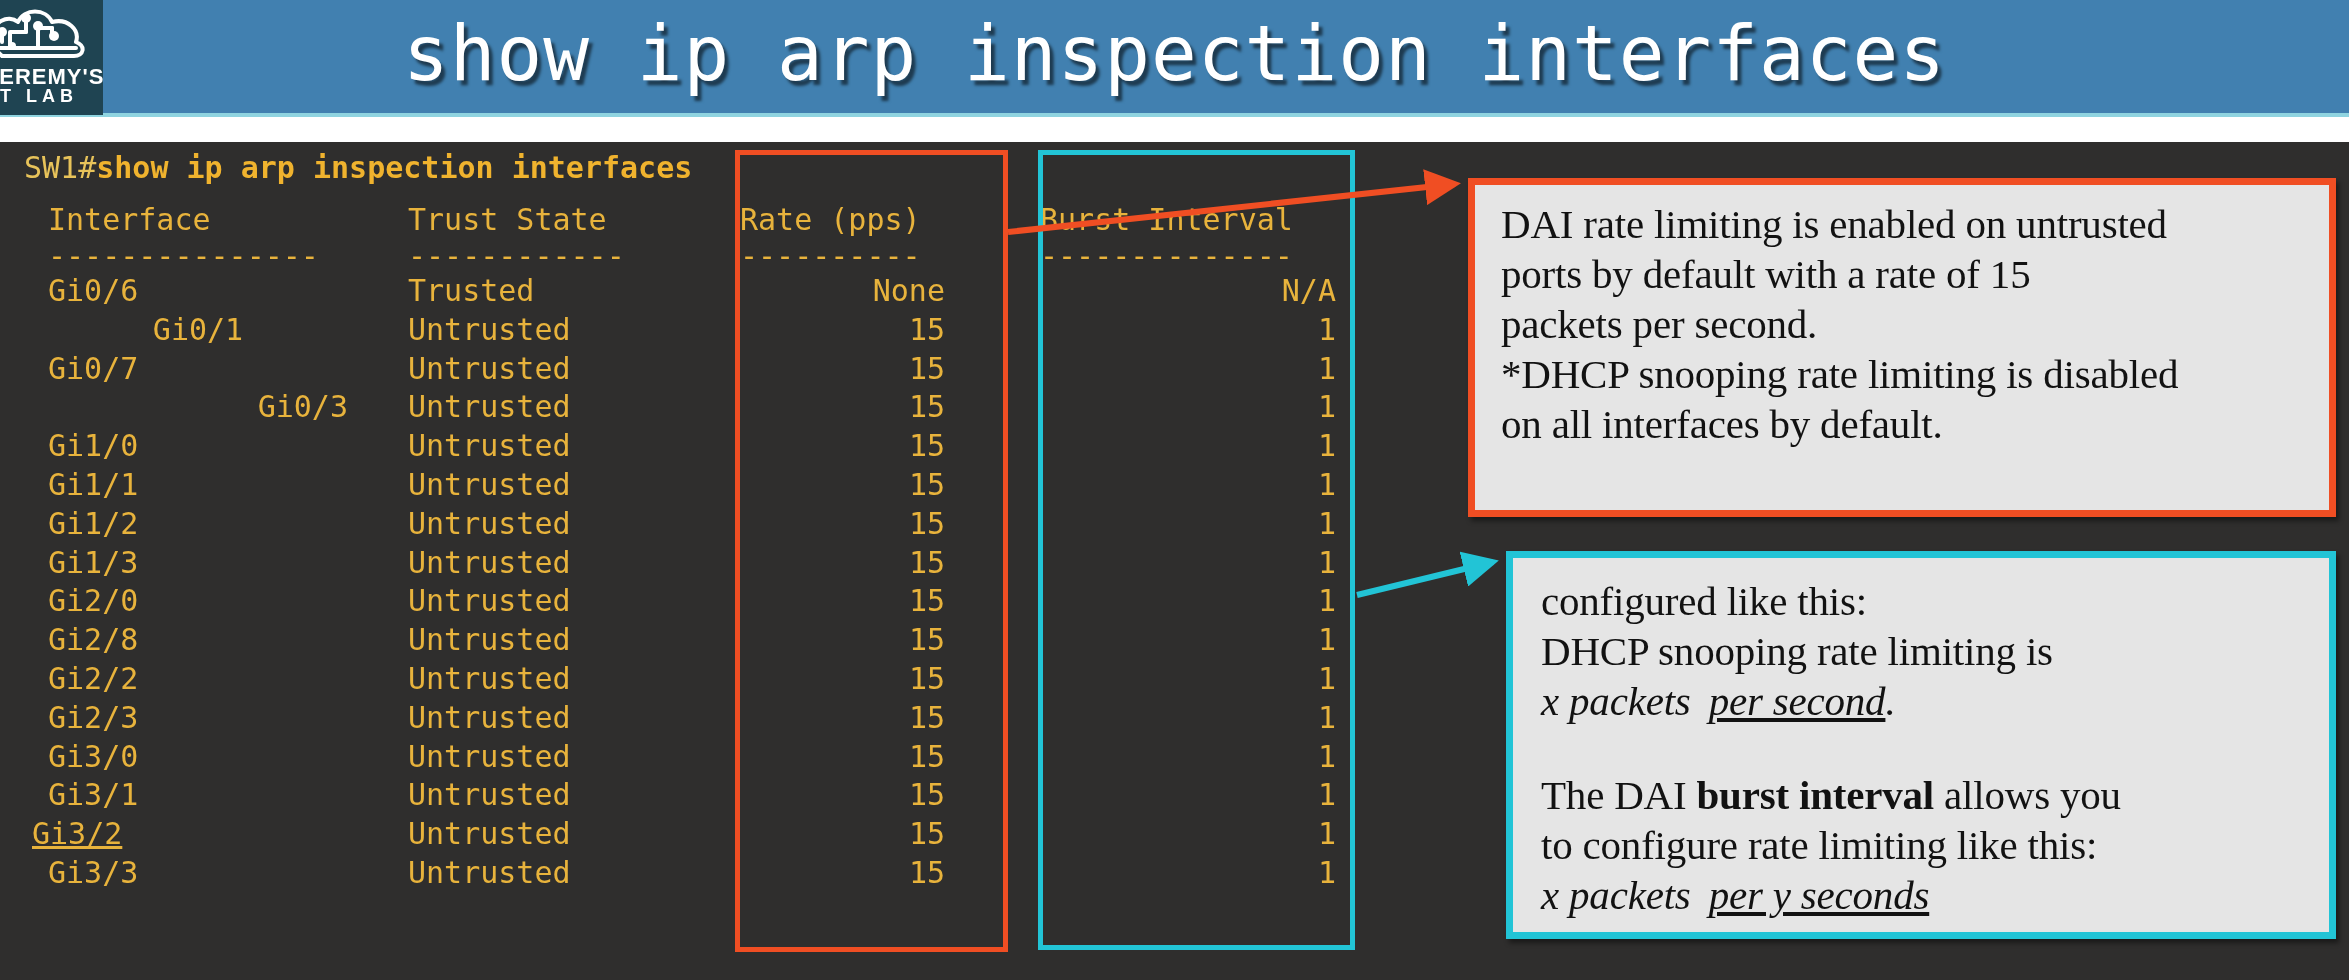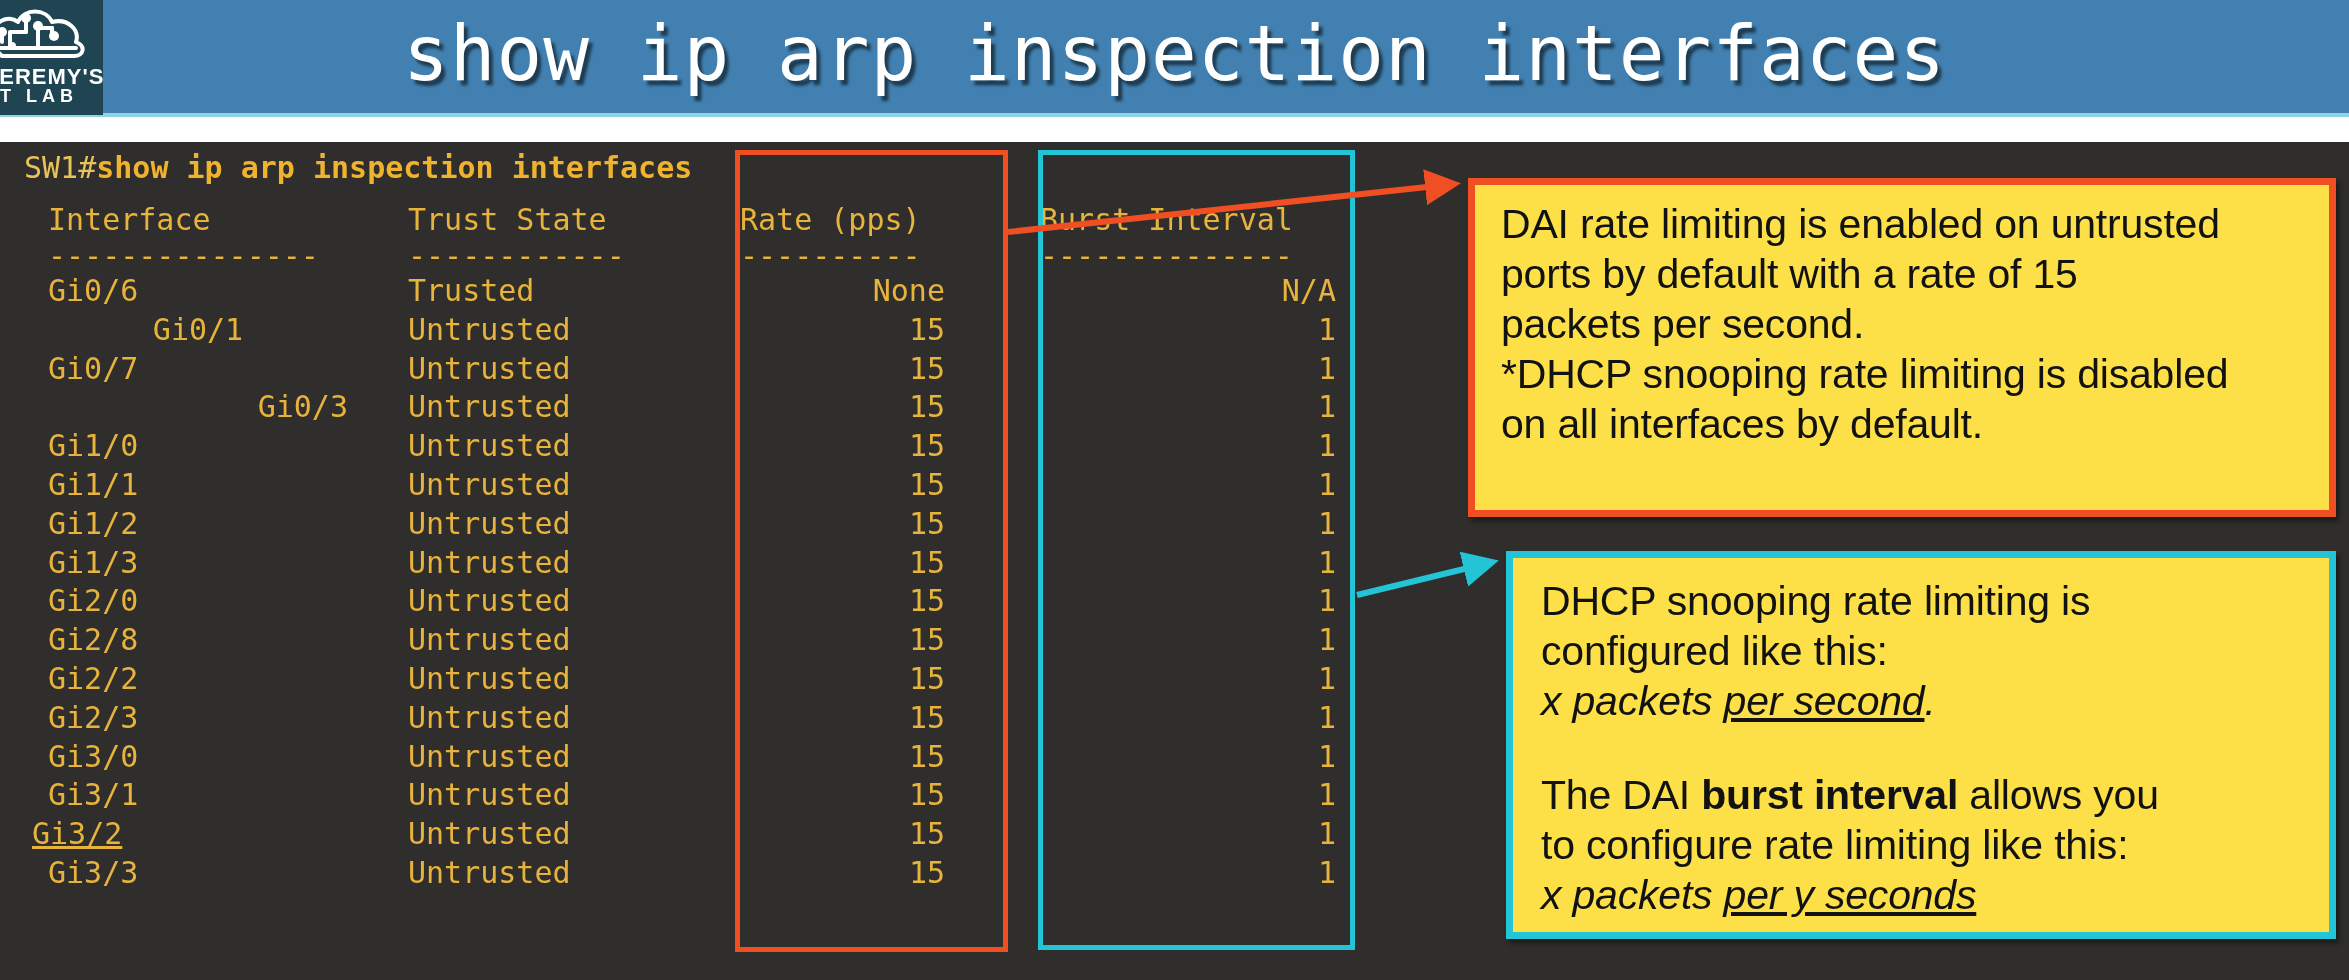--- a/index.html
+++ b/index.html
@@ -153,24 +153,24 @@
   #arrow-svg {
     position: absolute;
     left: 0; top: 0;
     width: 2349px; height: 980px;
     pointer-events: none;
   }
 
   
   .callout {
     position: absolute;
-    background: #fde047;
+    background: #e5e5e5;
     box-sizing: border-box;
     color: #121212;
-    font-family: Liberation Sans, sans-serif;
+    font-family: Liberation Serif, serif;
     box-shadow: 3px 4px 5px rgba(0,0,0,0.45);
   }
   #callout-dai {
     left: 1468px;
     top: 178px;
     width: 868px;
     height: 339px;
     border: 7px solid #f04e23;
     padding: 14px 24px 10px 26px;
   }
@@ -183,21 +183,21 @@
     padding: 18px 24px 10px 28px;
   }
   .callout p {
     margin: 0;
     font-size: 41px;
     line-height: 50px;
     letter-spacing: -0.2px;
   }
   .callout .spacer { height: 44px; }
   .ital { font-style: italic; }
-  .und  { text-decoration: underline; }
+  .und  { text-decoration: underline; margin-left: 8px; }
   .bold { font-weight: bold; }
 </style>
 </head>
 <body>
 
 <div id="header"></div>
 <div id="header-underline"></div>
 
 <div id="logo-box">
   <svg id="logo-mark" viewBox="0 0 120 66">
@@ -356,20 +356,20 @@
 
 <div class="callout" id="callout-dai">
   <p>DAI rate limiting is enabled on untrusted</p>
   <p>ports by default with a rate of 15</p>
   <p>packets per second.</p>
   <p>*DHCP snooping rate limiting is disabled</p>
   <p>on all interfaces by default.</p>
 </div>
 
 <div class="callout" id="callout-dhcp">
+  <p>configured like this:</p>
   <p>DHCP snooping rate limiting is</p>
-  <p>configured like this:</p>
   <p><span class="ital">x packets </span><span class="ital und">per second</span><span class="ital">.</span></p>
   <div class="spacer"></div>
   <p><span>The DAI </span><span class="bold">burst interval</span><span> allows you</span></p>
   <p>to configure rate limiting like this:</p>
   <p><span class="ital">x packets </span><span class="ital und">per y seconds</span></p>
 </div>
 
 </body></html>

